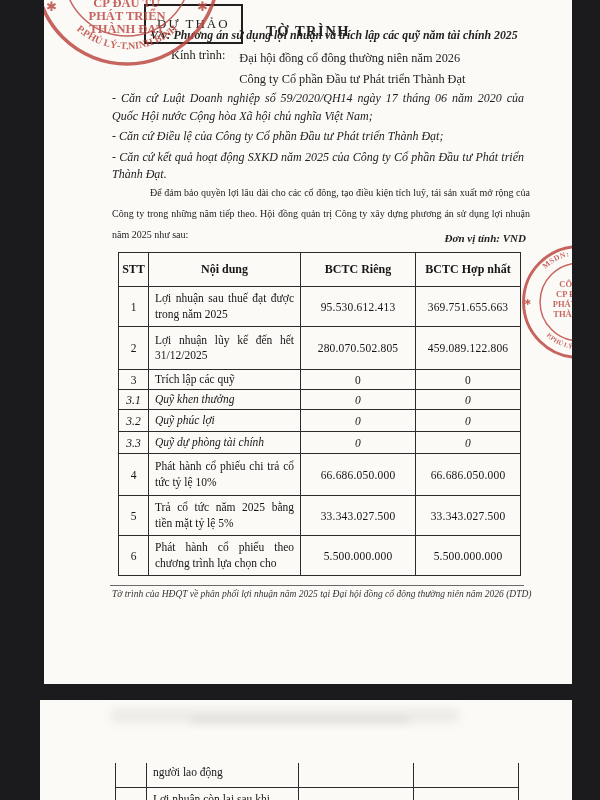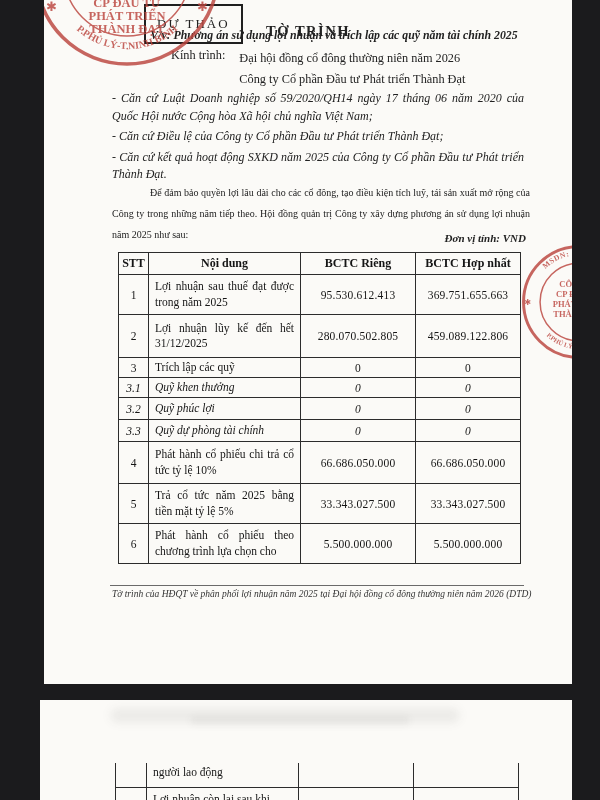--- a/index.html
+++ b/index.html
@@ -40,21 +40,21 @@
   }
 
   
   table.main{
     position:absolute;left:74px;top:252px;border-collapse:collapse;table-layout:fixed;
     width:402px;font-size:11.5px;color:#151515;
   }
   table.main th,table.main td{
     border:1px solid #2c2c2c;padding:1px 6px;vertical-align:middle;overflow:hidden;
   }
-  table.main th{font-weight:bold;font-size:12px;text-align:center;height:19px;padding:1px 2px;}
+  table.main th{font-weight:bold;font-size:12px;text-align:center;height:19px;padding:7px 2px;}
   td.c-stt{text-align:center;padding:1px 2px;}
   td.c-val{text-align:center;letter-spacing:.2px;}
   td.c-content{text-align:justify;line-height:15.5px;}
   tr.row-italic td{font-style:italic;}
   tr.h2{height:40px;} tr.h1{height:20px;}
 
   
   .footnote-line{position:absolute;left:66px;top:585px;width:414px;border-top:1px solid #6a6a6a;}
   .footnote{
     position:absolute;left:68px;top:589px;width:452px;

